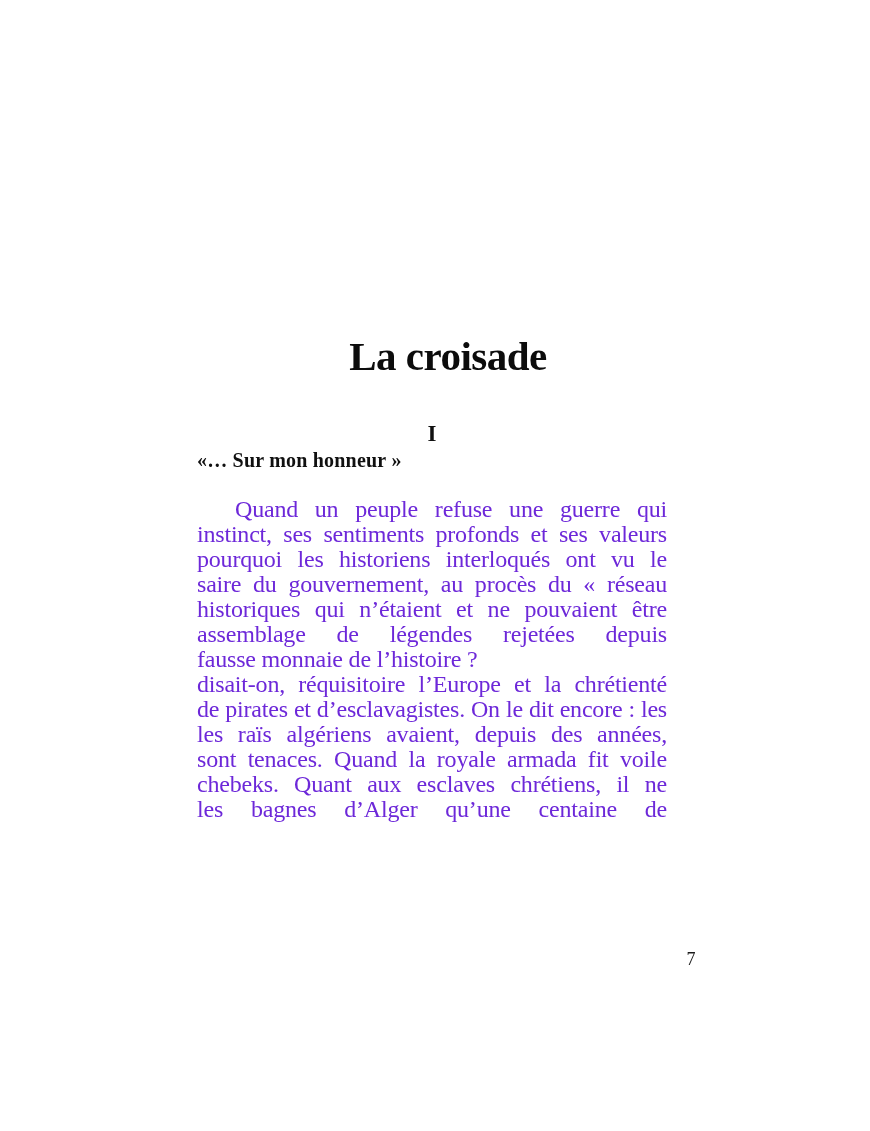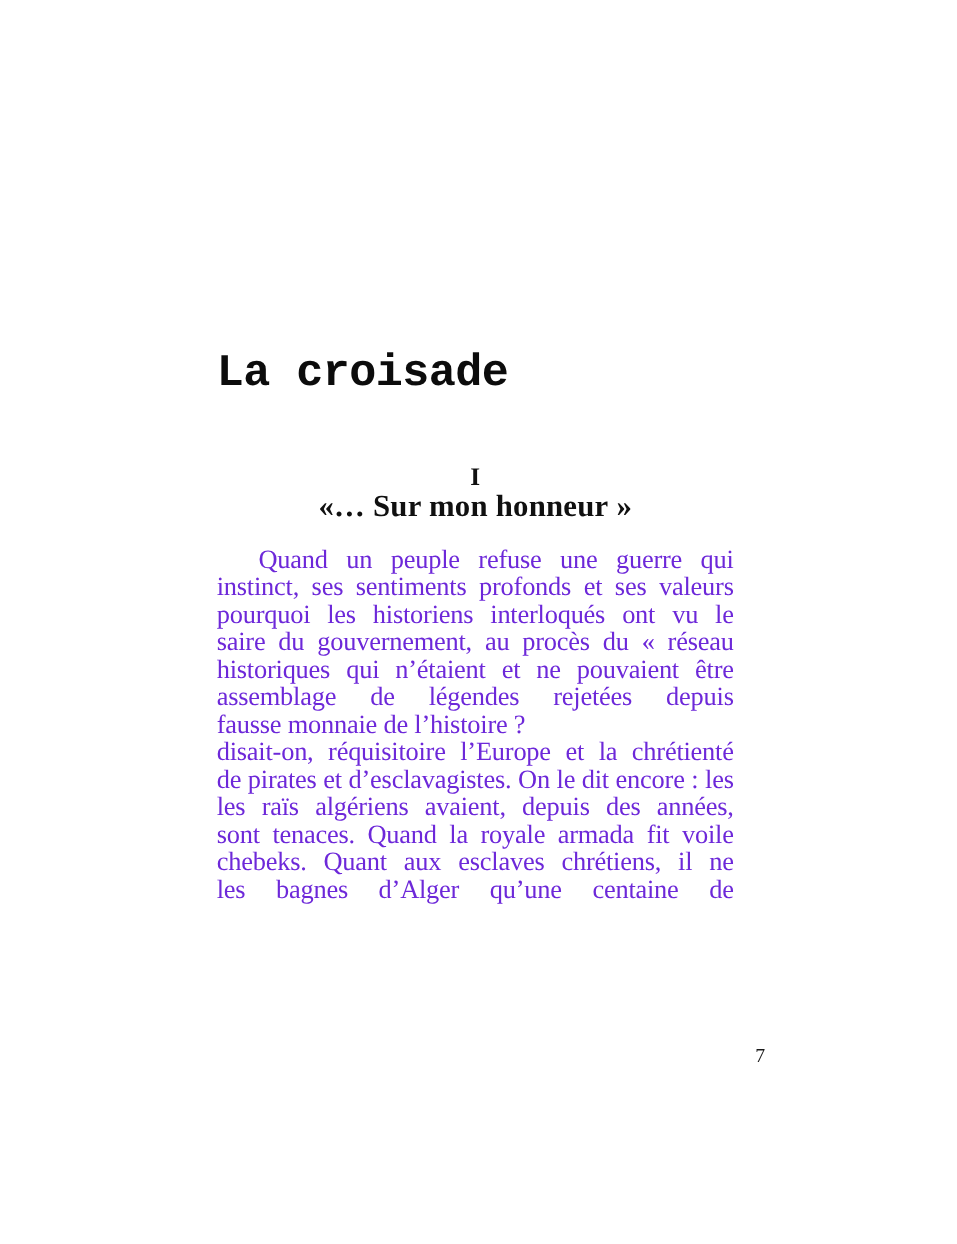--- a/index.html
+++ b/index.html
@@ -8,43 +8,42 @@
     width: 870px;
     height: 1131px;
     background: #ffffff;
     font-family: "Liberation Serif", "DejaVu Serif", serif;
     color: #1e1e1e;
     overflow: hidden;
   }
   .title {
     position: absolute;
     top: 315px; left: 197px; width: 470px;
-    margin: 0;
-    text-align: left;
+    margin: 16px;
+    text-align: center;
     font-size: 41px;
     font-weight: 700;
     line-height: 50px;
     letter-spacing: -0.5px;
     color: #0c0c0c;
-    font-family: Liberation Mono, monospace;
   }
   .chapter-number {
     position: absolute;
     top: 421px; left: 197px; width: 470px;
     text-align: center;
     font-size: 23px;
     font-weight: 700;
     line-height: 26px;
     color: #101010;
   }
   .chapter-subtitle {
     position: absolute;
     top: 447px; left: 197px; width: 470px;
-    text-align: center;
-    font-size: 28px;
+    text-align: left;
+    font-size: 20px;
     font-weight: 700;
     line-height: 27px;
     letter-spacing: 0.2px;
     color: #101010;
   }
   .body-text {
     position: absolute;
     top: 497px; left: 197px; width: 470px;
     font-size: 24px;
     line-height: 25px;

